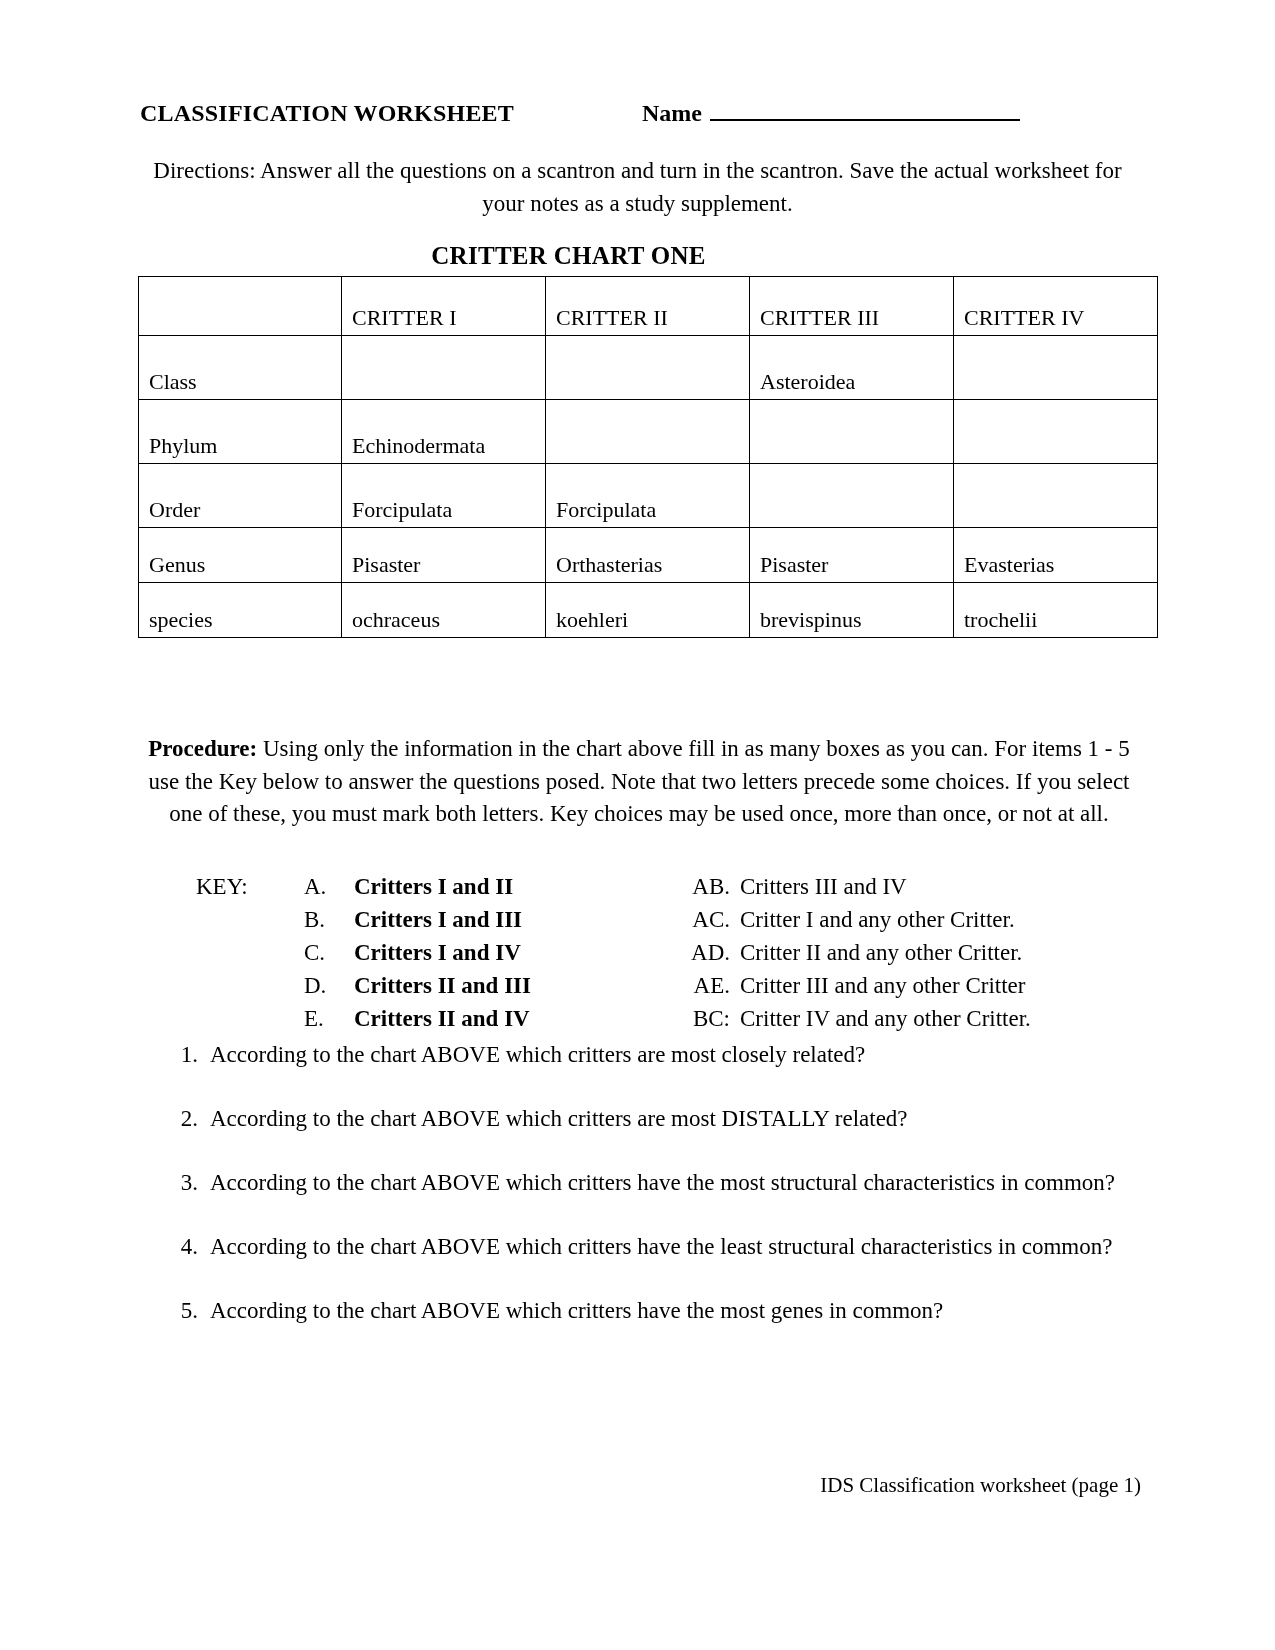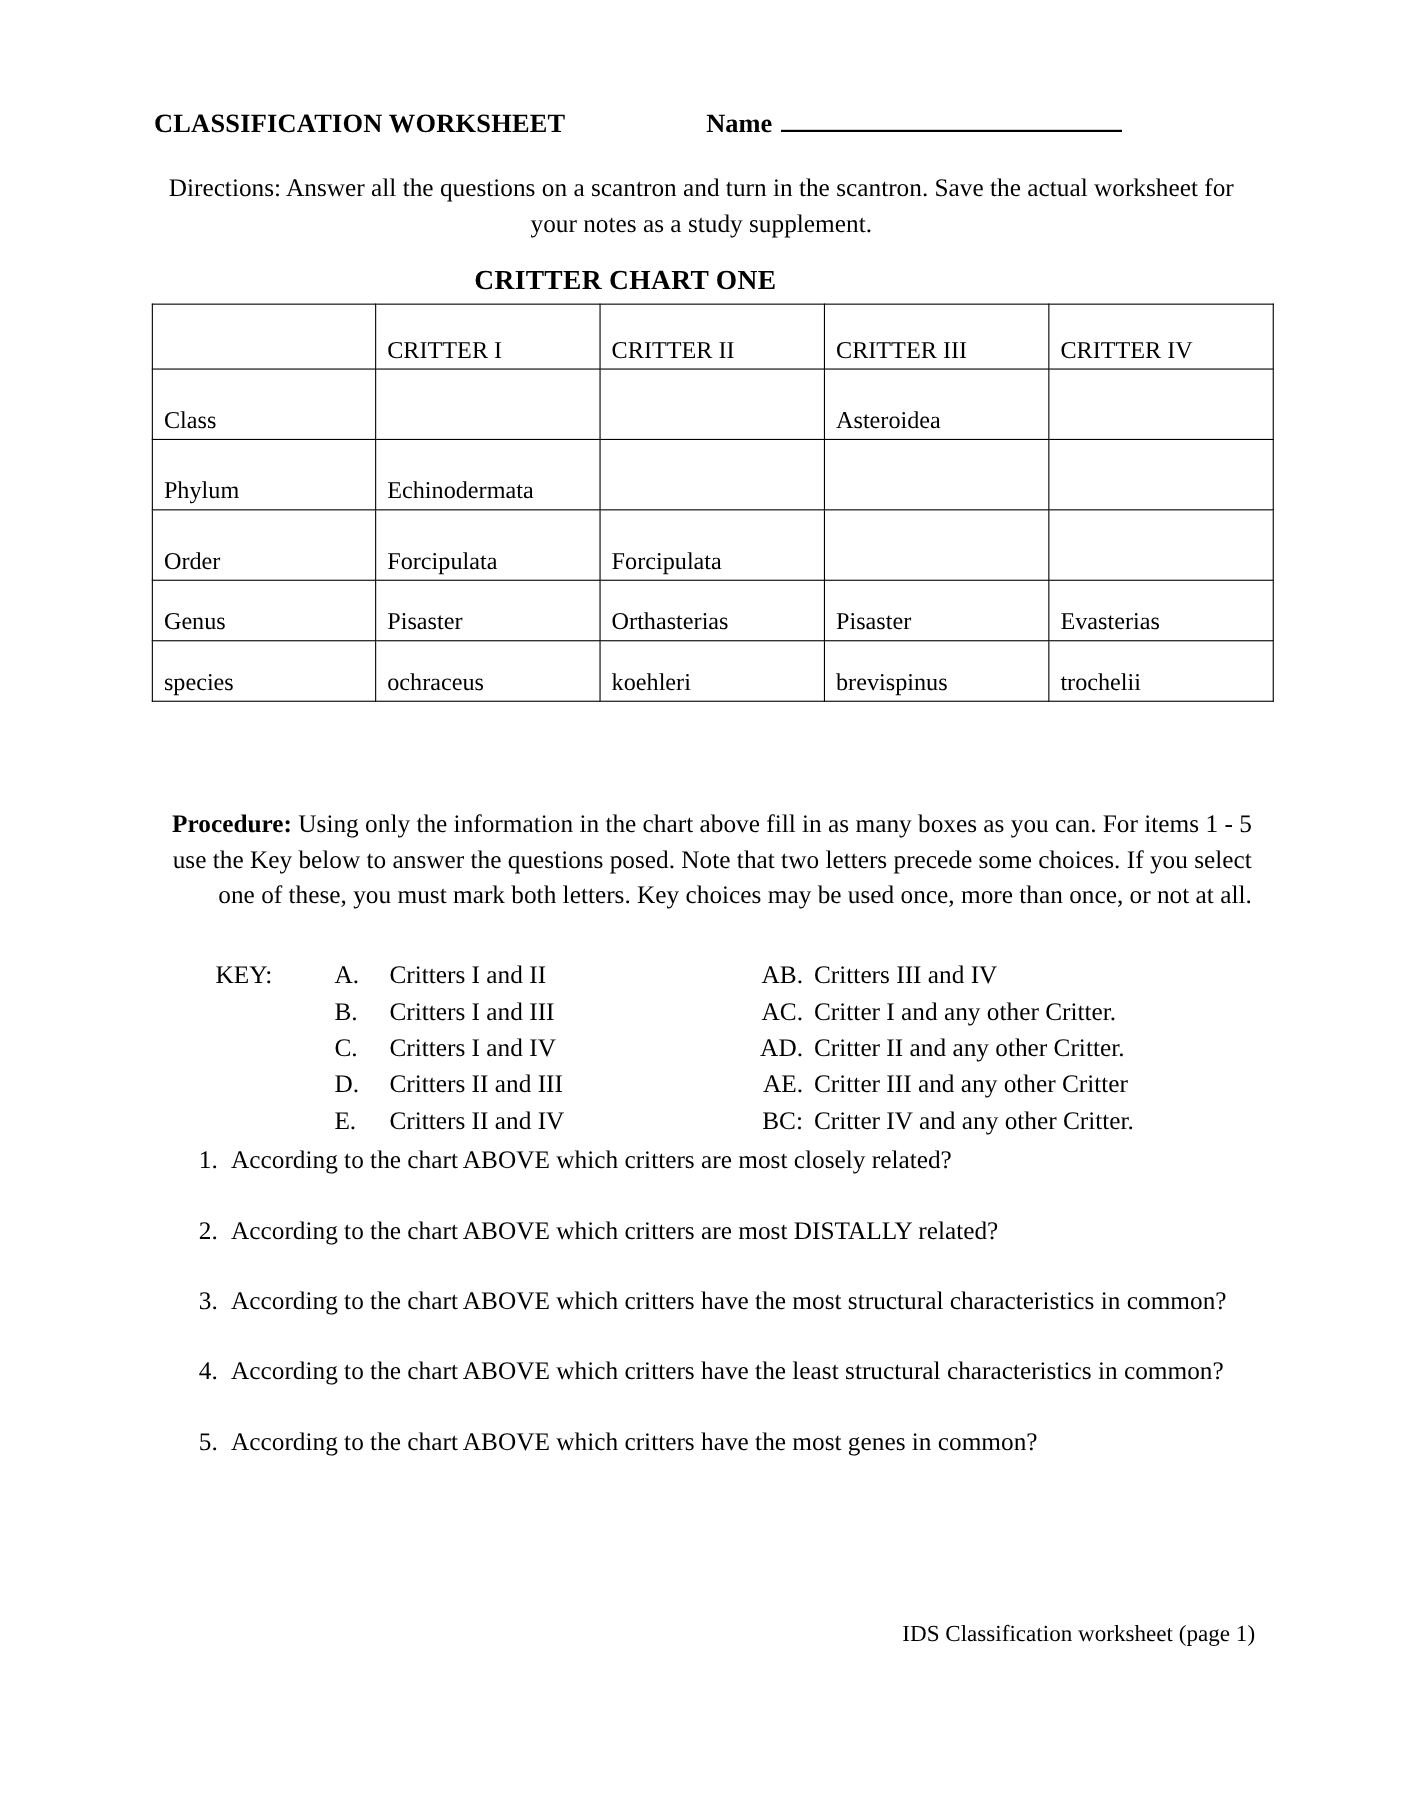--- a/index.html
+++ b/index.html
@@ -106,42 +106,42 @@
   .critter-table tr.short td { height: 48px; }
 
   
   .procedure {
     position: absolute;
     left: 140px;
     top: 733px;
     width: 998px;
     font-size: 23px;
     line-height: 1.42;
-    text-align: right;
+    text-align: center;
   }
   .procedure b { font-weight: bold; }
 
   
   .key-block {
     position: absolute;
     left: 196px;
     top: 873px;
     width: 880px;
     font-size: 23px;
     line-height: 1.22;
   }
   .key-table { border-collapse: collapse; }
   .key-table td {
     padding: 0 0 5px 0;
     vertical-align: top;
     white-space: nowrap;
   }
   .key-word { width: 108px; }
   .key-letter-l { width: 40px; padding-right: 10px !important; }
-  .key-text-l { width: 320px; }
+  .key-text-l { width: 320px; font-weight: bold; }
   .key-letter-r { width: 56px; padding-right: 10px !important; text-align: right; }
   .key-text-r { }
 
   
   .questions {
     position: absolute;
     left: 160px;
     top: 1040px;
     width: 1000px;
     font-size: 23px;

